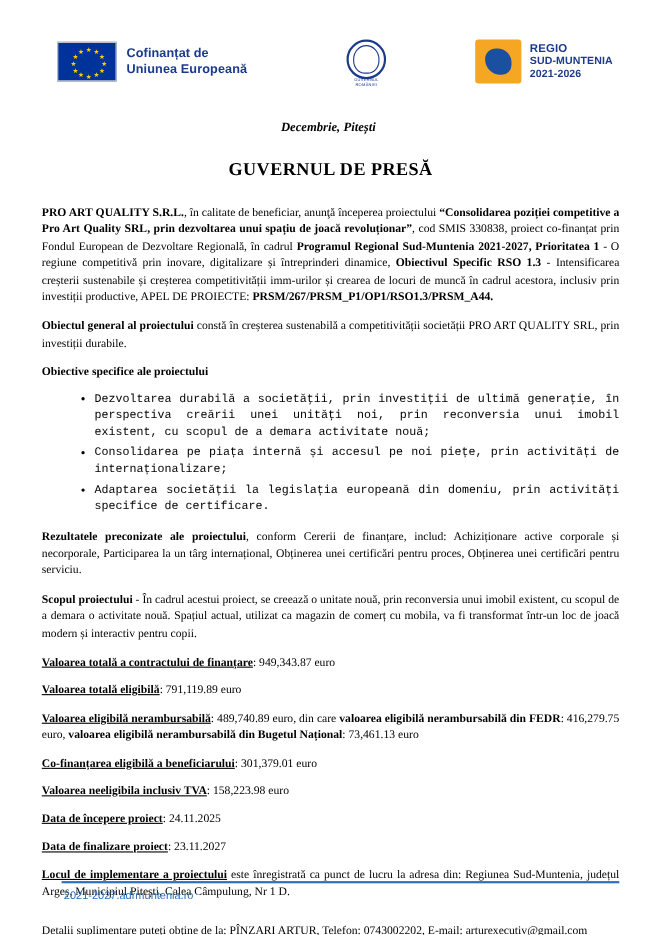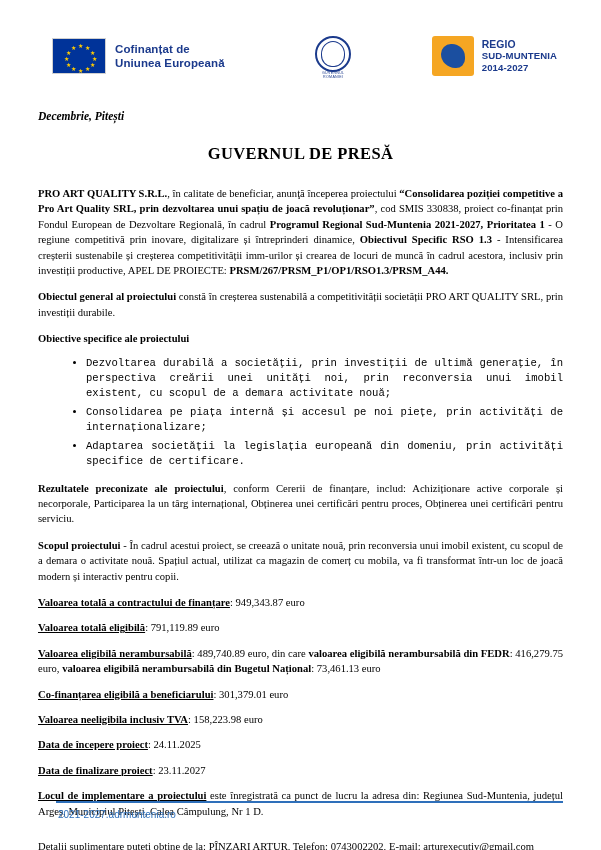--- a/index.html
+++ b/index.html
@@ -118,21 +118,21 @@
     font-size: 9.6px;
     font-weight: bold;
     color: #1b3a8c;
     line-height: 11.5px;
     letter-spacing: .1px;
   }
   .regio-text .big { font-size: 10.4px; }
 
   
   .dateline {
-    text-align: left;
+    text-align: center;
     font-style: italic;
     font-weight: bold;
     font-size: 11.5px;
     margin-top: 28px;
     padding-right: 4px;
   }
   h1.title {
     text-align: center;
     font-size: 16.5px;
     font-weight: bold;
@@ -213,21 +213,21 @@
       <div class="gov-ring"></div>
       <div class="gov-inner"></div>
       <div class="gov-label">GUVERNUL ROMÂNIEI</div>
     </div>
 
     <div class="logo-regio">
       <div class="regio-badge"></div>
       <div class="regio-text">
         <div class="big">REGIO</div>
         <div>SUD-MUNTENIA</div>
-        <div>2014-2027</div>
+        <div>2021-2026</div>
       </div>
     </div>
 
   </div>
 
   <div class="dateline">Decembrie, Pitești</div>
 
   <h1 class="title">GUVERNUL DE PRESĂ</h1>
 
   <p><b>PRO ART QUALITY S.R.L.</b><span>, în calitate de beneficiar, anunţă începerea proiectului </span><b>“Consolidarea poziției competitive a Pro Art Quality SRL, prin dezvoltarea unui spațiu de joacă revoluționar”</b><span>, cod SMIS 330838, proiect co-finanțat prin Fondul European de Dezvoltare Regională, în cadrul </span><b>Programul Regional Sud-Muntenia 2021-2027, Prioritatea 1</b><span> - O regiune competitivă prin inovare, digitalizare și întreprinderi dinamice,  </span><b>Obiectivul Specific RSO 1.3</b><span> - Intensificarea creșterii sustenabile și creșterea competitivității imm-urilor și crearea de locuri de muncă în cadrul acestora, inclusiv prin investiții productive, APEL DE PROIECTE: </span><b>PRSM/267/PRSM_P1/OP1/RSO1.3/PRSM_A44.</b></p>

